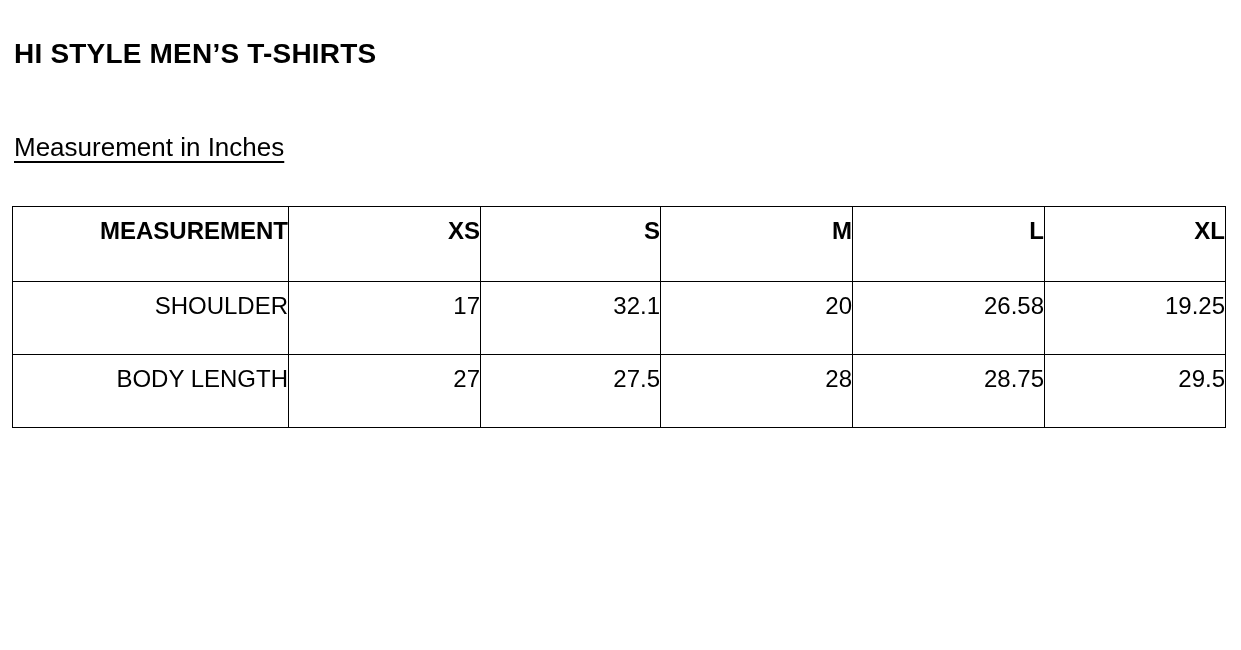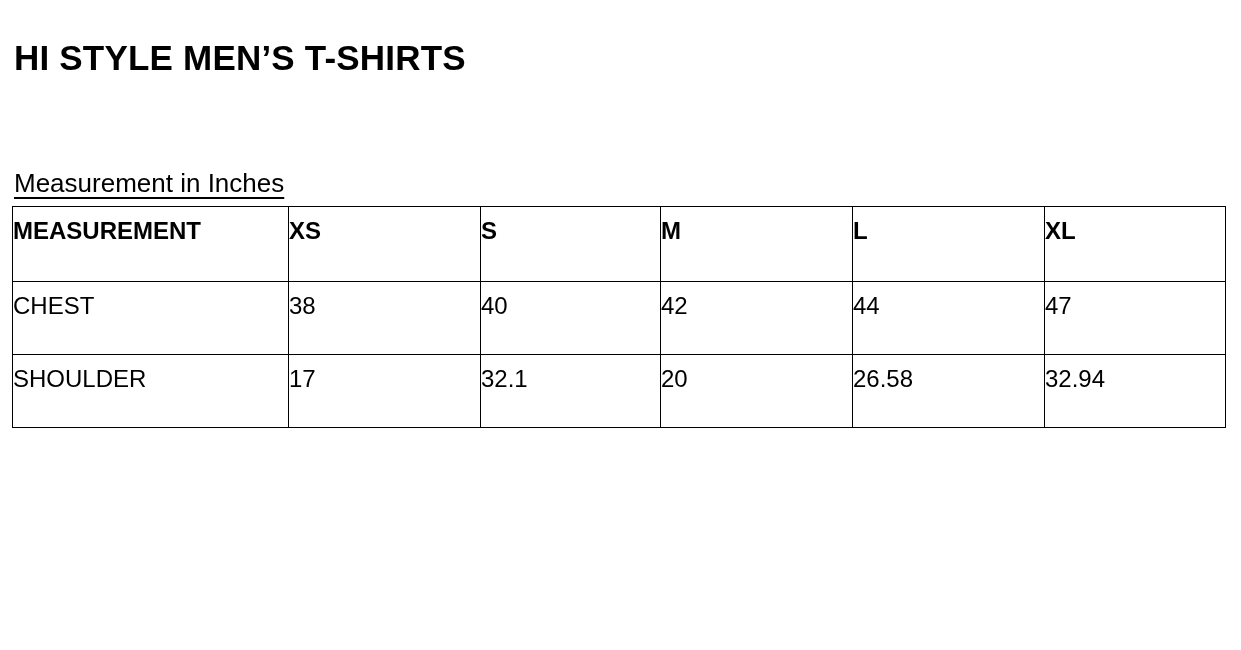--- a/index.html
+++ b/index.html
@@ -9,50 +9,49 @@
     background: #ffffff;
     font-family: "Liberation Sans", sans-serif;
     color: #000000;
     overflow: hidden;
     position: relative;
   }
   .page-title {
     position: absolute;
     left: 14px;
     top: 38px;
-    font-size: 35px;
+    font-size: 28px;
     font-weight: bold;
     letter-spacing: 0.2px;
     white-space: nowrap;
   }
   .page-subtitle {
     position: absolute;
     left: 14px;
     top: 132px;
     font-size: 26px;
     font-weight: normal;
     text-decoration: underline;
     text-underline-offset: 5px;
     text-decoration-thickness: 2px;
     white-space: nowrap;
-    margin-top: 36px;
   }
   table.size-chart {
     position: absolute;
     left: 12px;
     top: 206px;
     width: 1213px;
     border-collapse: collapse;
     table-layout: fixed;
   }
   table.size-chart th,
   table.size-chart td {
     border: 1px solid #000000;
     vertical-align: top;
-    text-align: left;
+    text-align: right;
     padding-top: 9px;
     font-size: 24px;
     line-height: 1.25;
     overflow: hidden;
   }
   table.size-chart thead th {
     height: 75px;
     font-weight: bold;
   }
   table.size-chart tbody td {
@@ -81,29 +80,29 @@
       <th>MEASUREMENT</th>
       <th>XS</th>
       <th>S</th>
       <th>M</th>
       <th>L</th>
       <th>XL</th>
     </tr>
   </thead>
   <tbody>
     <tr>
-      <td>CHEST</td>
-      <td>38</td>
-      <td>40</td>
-      <td>42</td>
-      <td>44</td>
-      <td>47</td>
-    </tr>
-    <tr>
       <td>SHOULDER</td>
       <td>17</td>
       <td>32.1</td>
       <td>20</td>
       <td>26.58</td>
-      <td>32.94</td>
+      <td>19.25</td>
+    </tr>
+    <tr>
+      <td>BODY LENGTH</td>
+      <td>27</td>
+      <td>27.5</td>
+      <td>28</td>
+      <td>28.75</td>
+      <td>29.5</td>
     </tr>
   </tbody>
 </table>
 
 </body></html>

